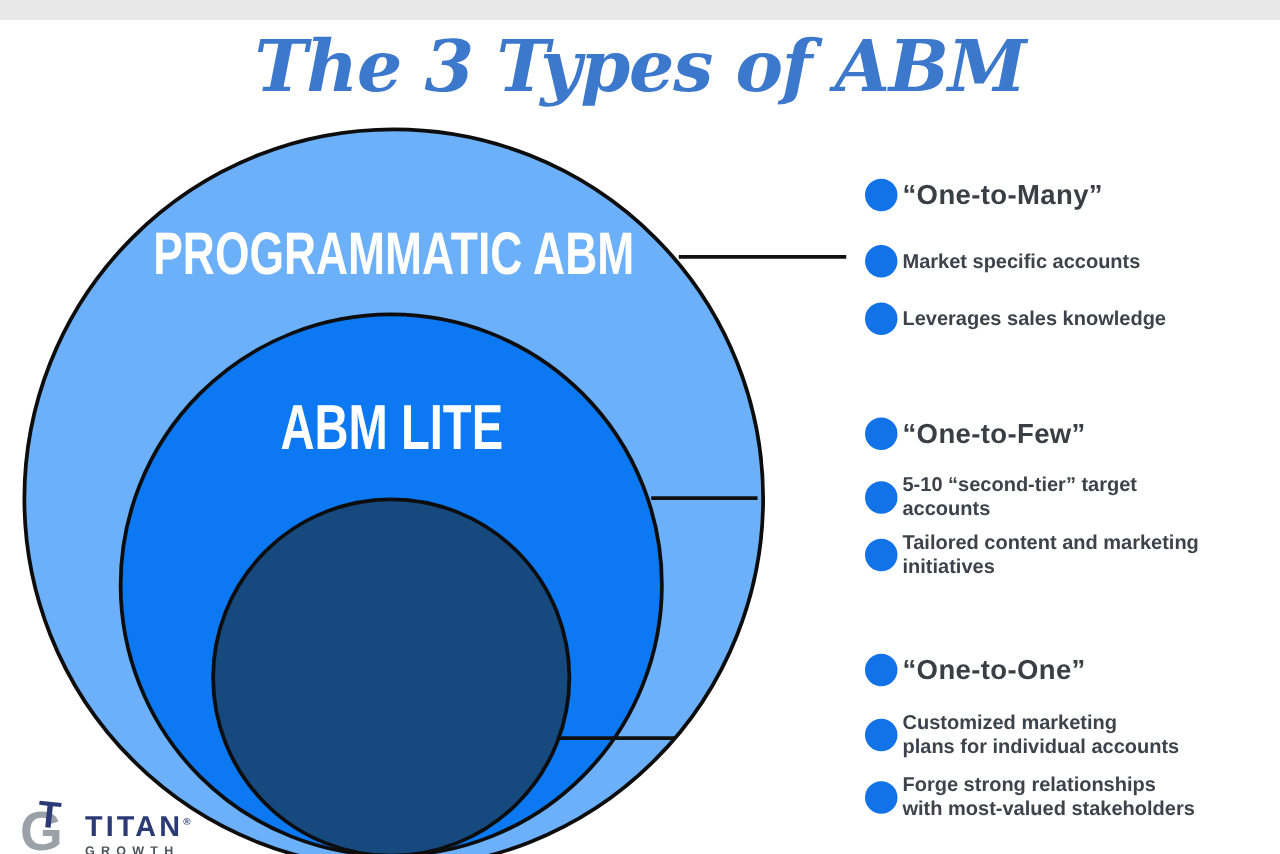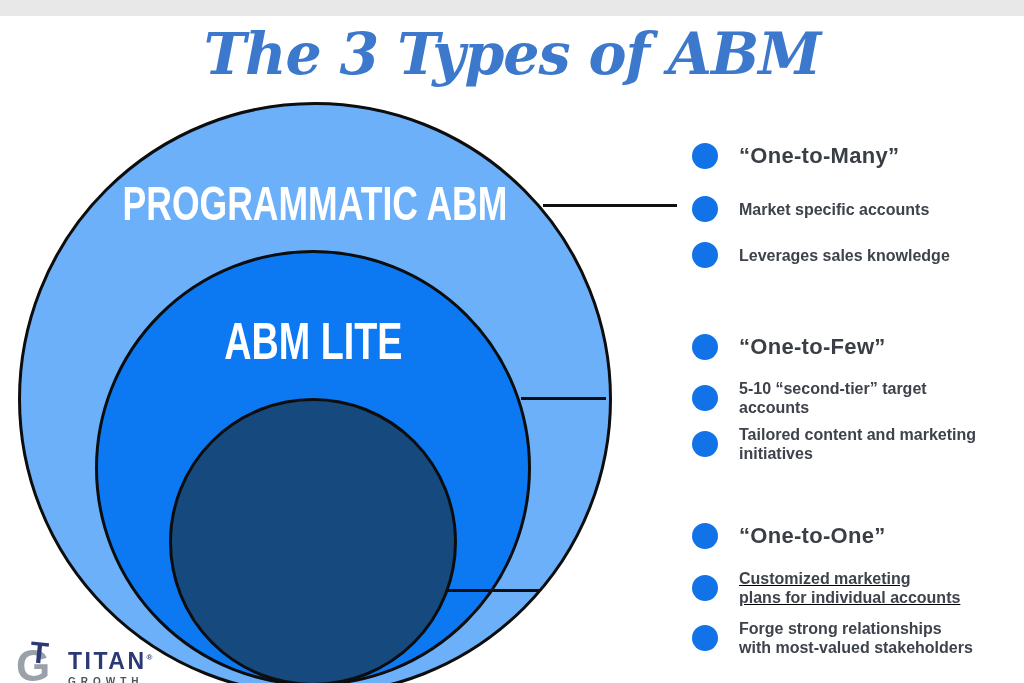--- a/index.html
+++ b/index.html
@@ -28,21 +28,21 @@
   .label-programmatic{left:18px;top:160px;width:594px;font-size:48px;}
   .label-abmlite{left:95px;top:296px;width:436px;font-size:51px;}
   .label-strategic{left:169px;top:479px;width:288px;font-size:48px;line-height:63px;}
   
   .connector{position:absolute;height:3px;background:#101010;}
   .line1{left:543px;top:188px;width:134px;}
   .line2{left:521px;top:381px;width:85px;}
   .line3{left:448px;top:573px;width:92px;}
   
   .row{
-    position:absolute;left:692px;display:flex;align-items:center;gap:21px;
+    position:absolute;left:692px;display:flex;align-items:center;gap:4px;
     transform:translateY(-50%);
   }
   .dot{width:26px;height:26px;border-radius:50%;background:#1273e8;flex:0 0 26px;}
   .g-heading{
     font-size:22px;font-weight:bold;color:#3a3f46;letter-spacing:.3px;white-space:nowrap;
   }
   .g-text{display:flex;flex-direction:column;justify-content:space-between;}
   .g-text .ln{
     font-size:16px;font-weight:bold;color:#3d424b;line-height:19px;white-space:nowrap;
   }
@@ -120,21 +120,21 @@
         <span class="dot"></span>
         <span class="g-text">
           <span class="ln">Tailored content and marketing</span>
           <span class="ln">initiatives</span>
         </span>
       </div>
       <div class="row" style="top: 520px;">
         <span class="dot"></span>
         <span class="g-heading">“One-to-One”</span>
       </div>
-      <div class="row" style="top: 572px; text-decoration: underline;">
+      <div class="row" style="top: 572px;">
         <span class="dot"></span>
         <span class="g-text">
           <span class="ln">Customized marketing</span>
           <span class="ln">plans for individual accounts</span>
         </span>
       </div>
       <div class="row" style="top: 622px;">
         <span class="dot"></span>
         <span class="g-text">
           <span class="ln">Forge strong relationships</span>

